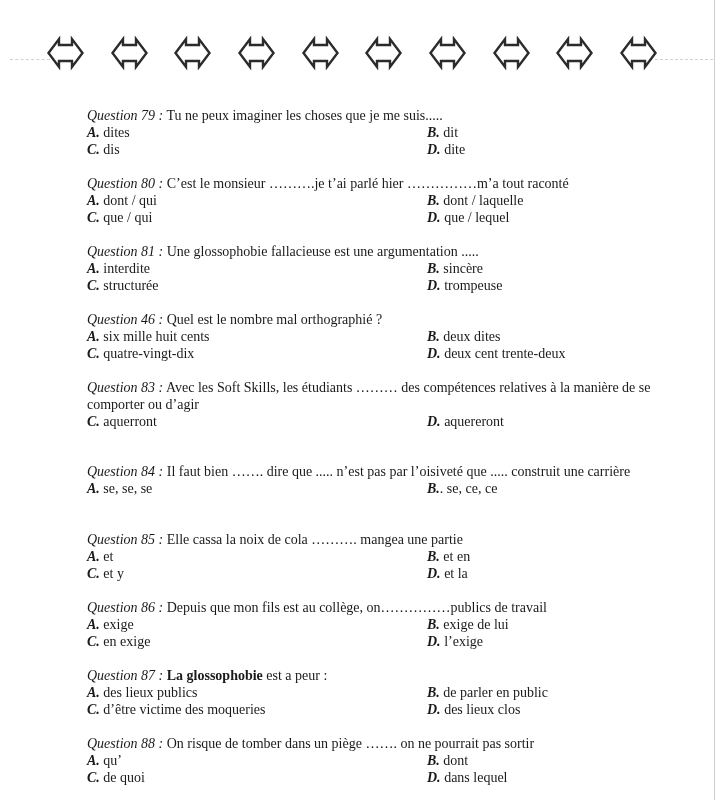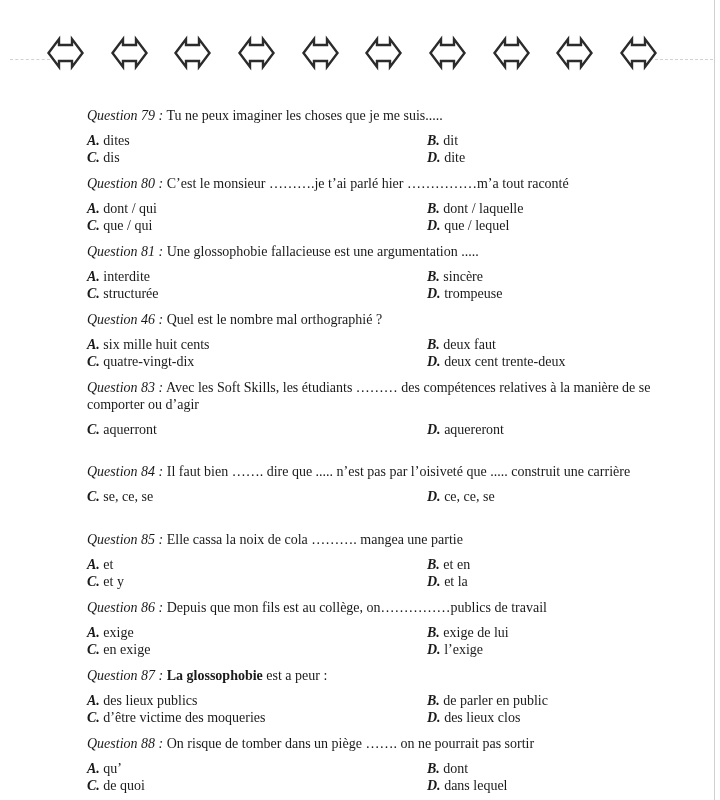--- a/index.html
+++ b/index.html
@@ -10,21 +10,21 @@
   .right-rule { position: absolute; left: 714px; top: 0; width: 1px; height: 800px; background: #cfcfcf; }
   .dash-line { position: absolute; top: 59px; height: 0; border-top: 1px dashed #d2d2d2; }
   .arrows { position: absolute; top: 34px; left: 47px; width: 610px; height: 40px; display: flex; justify-content: space-between; }
   .arrow { width: 37px; height: 38px; }
   .arrow svg { width: 100%; height: 100%; display: block; }
   .q { position: absolute; left: 87px; width: 600px; font-size: 14px; line-height: 17px; }
   .q-stem { white-space: nowrap; }
   .q-stem.wrap { white-space: normal; width: 566px; }
   .q-label { font-weight: normal; font-style: italic; }
   .row { position: relative; height: 17px; }
-  .opt { position: absolute; top: 8px; white-space: nowrap; }
+  .opt { position: absolute; top: 0; white-space: nowrap; }
   .opt.left { left: 0; }
   .opt.right { left: 340px; }
   .letter { font-weight: bold; font-style: italic; }
   .bold { font-weight: bold; margin-top: 27px; }
 </style>
 </head>
 <body>
 
 <div class="right-rule"></div>
 <div class="dash-line" style="left:10px;width:40px;"></div>
@@ -114,39 +114,39 @@
       </div>
       <div class="row">
         <span class="opt left"><span class="letter">C.</span><span> structurée</span></span>
         <span class="opt right"><span class="letter">D.</span><span> trompeuse</span></span>
       </div>
     </div>
     <div class="q" style="top: 311px;">
       <div class="q-stem"><span class="q-label">Question 46 :</span><span> Quel est le nombre mal orthographié ?</span></div>
       <div class="row">
         <span class="opt left"><span class="letter">A.</span><span> six mille huit cents</span></span>
-        <span class="opt right"><span class="letter">B.</span><span> deux faut</span></span>
+        <span class="opt right"><span class="letter">B.</span><span> deux dites</span></span>
       </div>
       <div class="row">
         <span class="opt left"><span class="letter">C.</span><span> quatre-vingt-dix</span></span>
         <span class="opt right"><span class="letter">D.</span><span> deux cent trente-deux</span></span>
       </div>
     </div>
     <div class="q" style="top: 379px;">
       <div class="q-stem wrap"><span class="q-label">Question 83 :</span><span> Avec les Soft Skills, les étudiants ……… des compétences relatives à la manière de se comporter ou d’agir</span></div>
       <div class="row">
         <span class="opt left"><span class="letter">C.</span><span> aquerront</span></span>
         <span class="opt right"><span class="letter">D.</span><span> aquereront</span></span>
       </div>
     </div>
     <div class="q" style="top: 463px;">
       <div class="q-stem"><span class="q-label">Question 84 :</span><span> Il faut bien ……. dire que ..... n’est pas par l’oisiveté que ..... construit une carrière</span></div>
       <div class="row">
-        <span class="opt left"><span class="letter">C.</span><span> se, ce, se</span></span>
-        <span class="opt right"><span class="letter">D.</span><span> ce, ce, se</span></span>
+        <span class="opt left"><span class="letter">A.</span><span> se, se, se</span></span>
+        <span class="opt right"><span class="letter">B.</span><span>. se, ce, ce</span></span>
       </div>
     </div>
     <div class="q" style="top: 531px;">
       <div class="q-stem"><span class="q-label">Question 85 :</span><span> Elle cassa la noix de cola ………. mangea une partie</span></div>
       <div class="row">
         <span class="opt left"><span class="letter">A.</span><span> et</span></span>
         <span class="opt right"><span class="letter">B.</span><span> et en</span></span>
       </div>
       <div class="row">
         <span class="opt left"><span class="letter">C.</span><span> et y</span></span>

